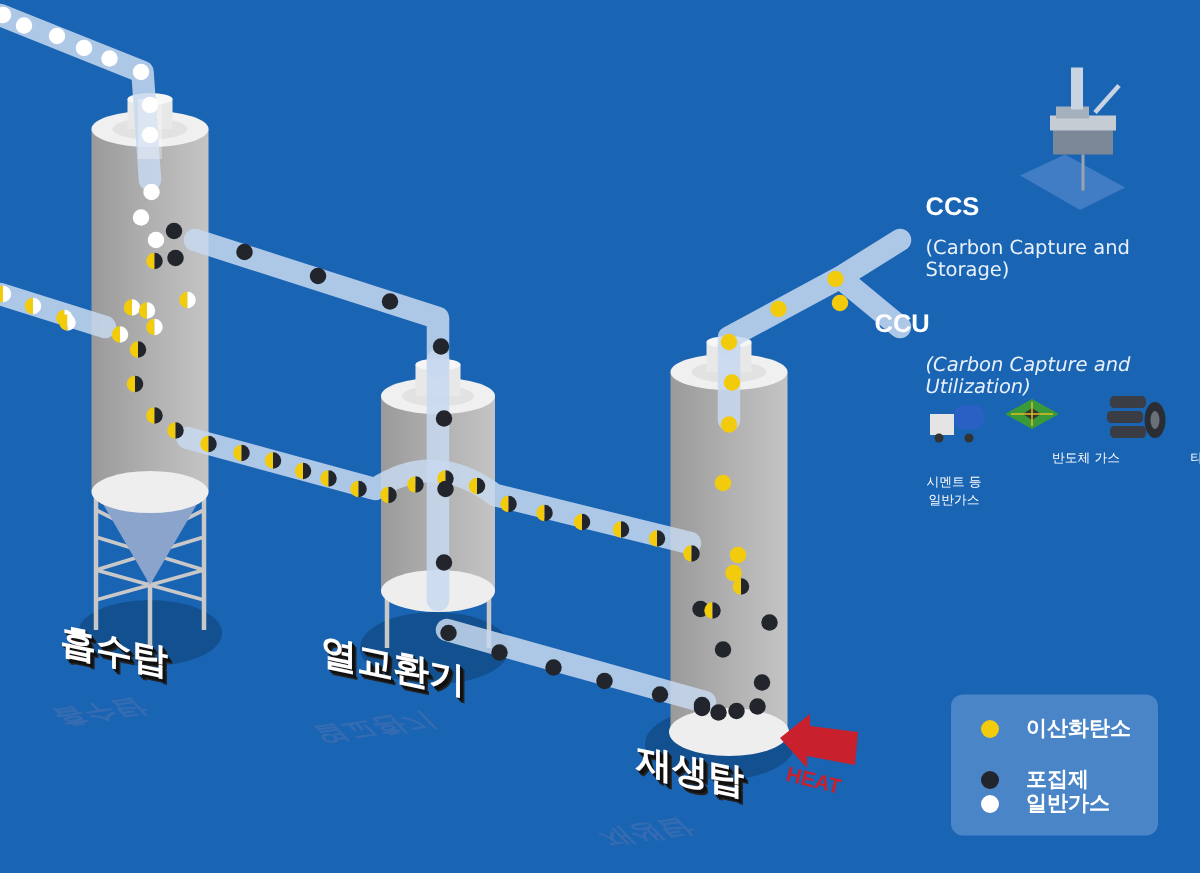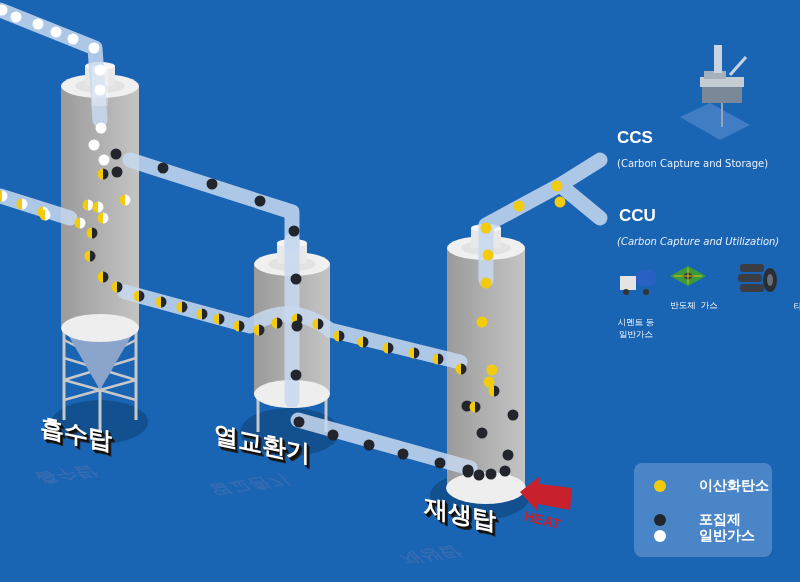--- a/index.html
+++ b/index.html
@@ -1,27 +1,27 @@
 <!DOCTYPE html>
 <html><head>
 <meta charset="utf-8">
 <style>
   html, body { margin:0; padding:0; }
   body { width:800px; height:582px; overflow:hidden; background:#1a64b4; font-family:"DejaVu Sans", sans-serif; position:relative; }
   #scene { position:absolute; left:0; top:0; width:800px; height:582px; }
   .lbl { position:absolute; color:#fff; }
   .big { font-family:"Liberation Sans", sans-serif; font-size:17px; font-weight:bold; }
-  .sub { font-family:"DejaVu Sans", sans-serif; font-size:10px; color:#e8f0fa; }
+  .sub { font-family:"DejaVu Sans", sans-serif; font-size:13px; color:#e8f0fa; }
   .use { font-size:8.5px; color:#fff; text-align:center; line-height:12px; }
   .tower-name { position:absolute; font-family:"DejaVu Sans", sans-serif; font-weight:bold; font-size:24px; color:#fff;
     text-shadow: 1px 1px 0 #111, 2px 2px 0 #111, 3px 3px 0 #222; transform: skewY(12deg) rotate(0deg); }
   .tower-shadow { position:absolute; font-family:"DejaVu Sans", sans-serif; font-weight:bold; font-size:22px; color:#3f6fb0; opacity:0.7;
     transform: scaleY(-0.6) skewX(-30deg) skewY(12deg); }
   .legend { position:absolute; left:634px; top:463px; width:138px; height:94px; background:#4a85c8; border-radius:8px; }
-  .legend-item { position:absolute; left:20px; display:flex; align-items:center;gap:15px; }
+  .legend-item { position:absolute; left:20px; display:flex; align-items:center; }
   .legend-dot { width:12px; height:12px; border-radius:50%; margin-right:18px; }
   .legend-text { color:#fff; font-size:14px; font-weight:bold; font-family:"DejaVu Sans", sans-serif; }
 </style>
 </head>
 <body>
 
 <svg id="scene" width="800" height="582" viewBox="0 0 800 582">
   <defs>
     <linearGradient id="towerGrad" x1="0" x2="1" y1="0" y2="0">
       <stop offset="0" stop-color="#9a9a9a"></stop>
@@ -287,28 +287,28 @@
     <rect x="2" y="2" width="24" height="8" rx="3" fill="#3a3e44"></rect>
     <rect x="0" y="12" width="24" height="8" rx="3" fill="#3a3e44"></rect>
     <rect x="2" y="22" width="24" height="8" rx="3" fill="#3a3e44"></rect>
     <ellipse cx="32" cy="18" rx="7" ry="12" fill="#2a2e34"></ellipse>
     <ellipse cx="32" cy="18" rx="3" ry="6" fill="#6a7078"></ellipse>
   </g>
 </svg>
 
 <div class="lbl big" style="left:617px;top:128px;">CCS</div>
 <div class="lbl sub" style="left:617px;top:158px;">(Carbon Capture and Storage)</div>
-<div class="lbl big" style="left:619px;top:206px;">CCU</div>
+<div class="lbl big" style="left:583px;top:206px;">CCU</div>
 <div class="lbl sub" style="left:617px;top:236px;font-style:italic;">(Carbon Capture and Utilization)</div>
 
 <div class="lbl use" style="left:612px;top:300px;width:48px;margin-top:16px;">
   <div>시멘트 등</div>
   <div>일반가스</div>
 </div>
-<div class="lbl use" style="left:666px;top:300px;width:56px;font-family:Liberation Mono, monospace;">반도체 가스</div>
+<div class="lbl use" style="left:696px;top:300px;width:56px;">반도체 가스</div>
 <div class="lbl use" style="left:775px;top:300px;width:44px;text-align:right;">타이어</div>
 
 <div class="tower-shadow" style="left:34px;top:460px;">흡수탑</div>
 <div class="tower-name" style="left:40px;top:418px;">흡수탑</div>
 <div class="tower-shadow" style="left:206px;top:470px;">열교환기</div>
 <div class="tower-name" style="left:214px;top:428px;">열교환기</div>
 <div class="tower-shadow" style="left:398px;top:540px;">재생탑</div>
 <div class="tower-name" style="left:424px;top:498px;">재생탑</div>
 
 <div class="lbl" style="left:524px;top:512px;color:#c8202c;font-weight:bold;font-size:14px;font-family:'Liberation Sans',sans-serif;transform:rotate(14deg);">HEAT</div>

